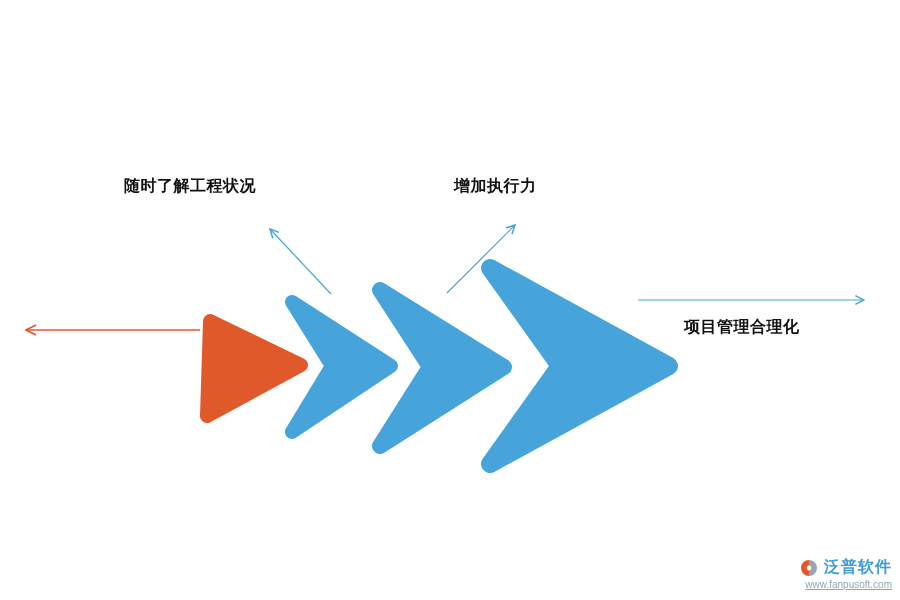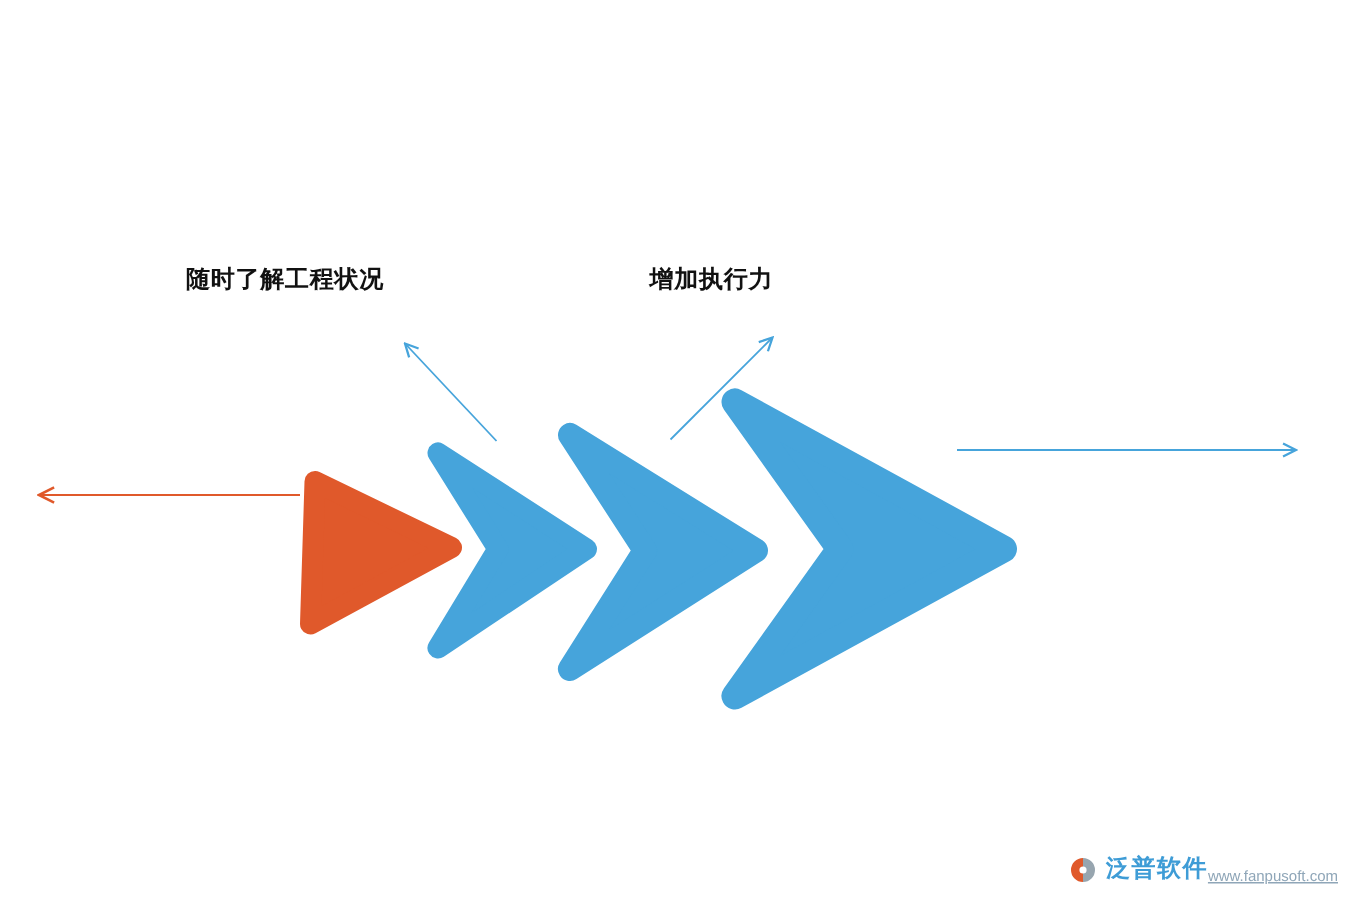--- a/index.html
+++ b/index.html
@@ -22,30 +22,30 @@
   }
   .label {
     position: absolute;
     font-size: 16px;
     font-weight: bold;
     color: #111111;
     letter-spacing: 0.5px;
     white-space: nowrap;
   }
   .label-top-left  { left: 124px; top: 176px; }
-  .label-top-mid   { left: 433px; top: 176px; }
+  .label-top-mid   { left: 454px; top: 176px; }
   .label-left      { left: 16px;  top: 347px; }
   .label-right     { left: 684px; top: 317px; }
 
   .logo-box {
     position: absolute;
     right: 8px;
     bottom: 10px;
     display: flex;
-    flex-direction: row;
+    flex-direction: column;
     align-items: flex-end;
   }
   .logo-row {
     display: flex;
     align-items: center;
     gap: 5px;
   }
   .logo-name {
     font-size: 16px;
     font-weight: bold;
@@ -83,20 +83,21 @@
 
     <path d="M292,302 L391,366 L292,432 L332,366 Z" fill="#46A4DB" stroke="#46A4DB" stroke-width="14" stroke-linejoin="round"></path>
 
     <path d="M380,290 L504,367 L380,446 L430,367 Z" fill="#46A4DB" stroke="#46A4DB" stroke-width="16" stroke-linejoin="round"></path>
 
     <path d="M490,268 L669,366 L490,464 L560,366 Z" fill="#46A4DB" stroke="#46A4DB" stroke-width="18" stroke-linejoin="round"></path>
   </svg>
 
   <div class="label label-top-left">随时了解工程状况</div>
   <div class="label label-top-mid">增加执行力</div>
+  <div class="label label-right">项目管理合理化</div>
 
   <div class="logo-box">
     <div class="logo-row">
       <svg width="20" height="20" viewBox="0 0 20 20">
         <path d="M10,2 A8,8 0 0,0 10,18 L10,12 A2,2 0 0,1 10,8 Z" fill="#E0592B"></path>
         <path d="M10,2 A8,8 0 0,1 10,18 L10,12 A2,2 0 0,0 10,8 Z" fill="#97A5AF"></path>
         <circle cx="10" cy="10" r="2.4" fill="#ffffff"></circle>
       </svg>
       <span class="logo-name">泛普软件</span>
     </div>

